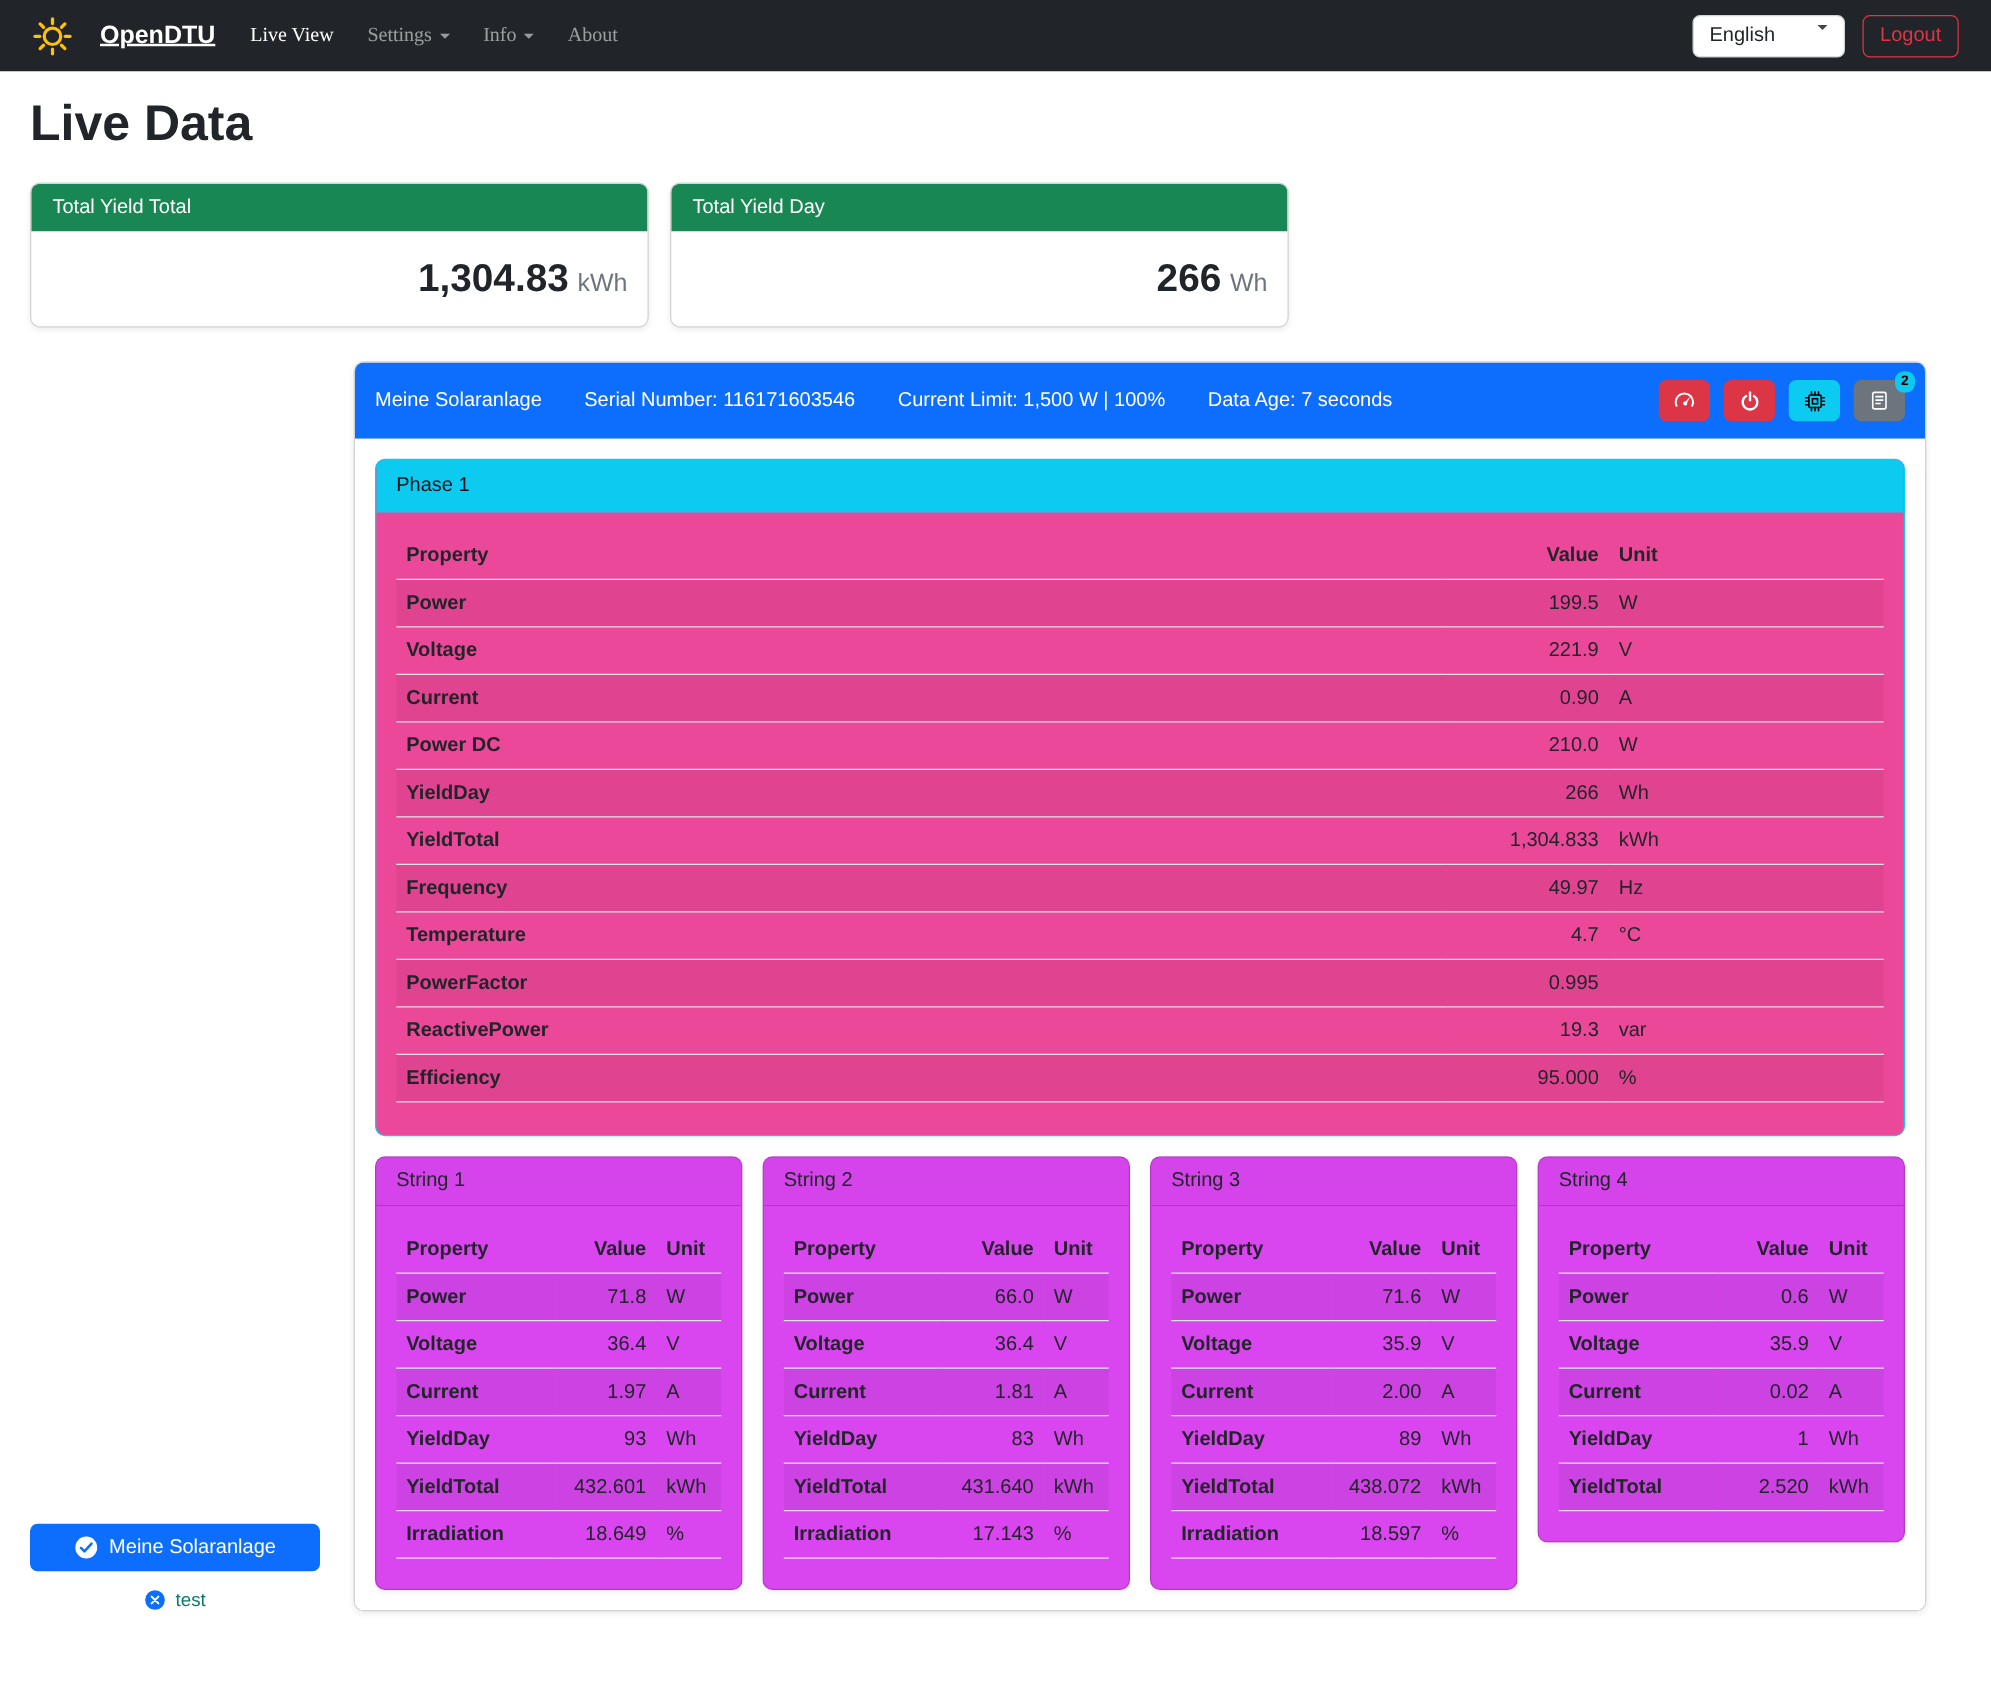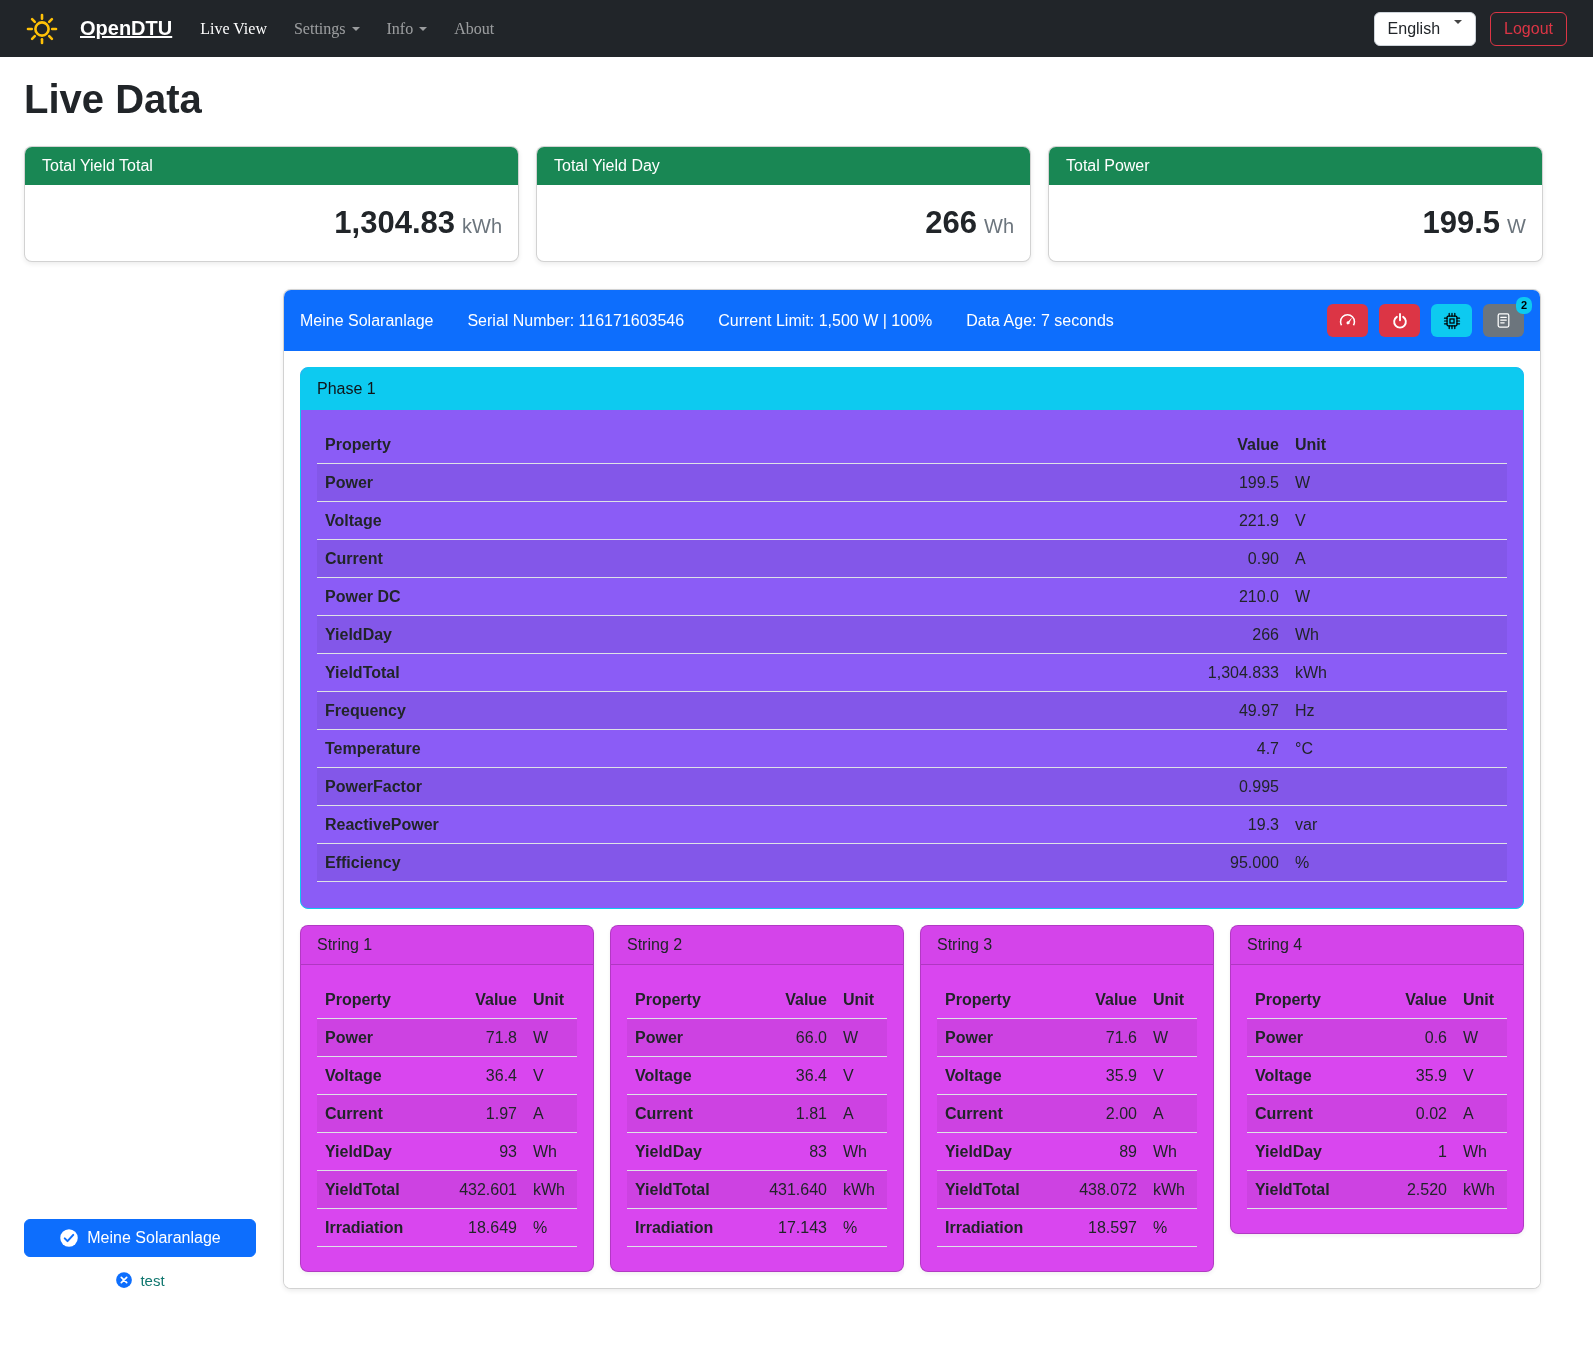--- a/index.html
+++ b/index.html
@@ -11,21 +11,21 @@
   }
   [data-interactable="true"] { cursor: pointer; }
 
   
   .navbar { height: 57px; background: #212529; display: flex; align-items: center; padding: 0 26px; }
   .brand { display: flex; align-items: center; gap: 22px; color: #fff; font-size: 20px; font-weight: 600; margin-right: 28px; text-decoration: underline; }
   .nav-link { color: rgba(255,255,255,.55); font-size: 16px; margin-right: 27px; display: flex; align-items: center; text-decoration: none; font-family: Liberation Serif, serif; }
   .nav-link.active { color: #fff; }
   .caret { display: inline-block; margin-left: 6px; border-top: 4px solid currentColor; border-left: 4px solid transparent; border-right: 4px solid transparent; }
   .nav-right { margin-left: auto; display: flex; gap: 14px; align-items: center; }
-  .lang-select { background: #fff; border: 1px solid #ced4da; border-radius: 6px; padding: 7px 13px; font-size: 16px; color: #212529; display: flex; align-items: flex-start; gap: 8px; }
+  .lang-select { background: #fff; border: 1px solid #ced4da; border-radius: 6px; padding: 7px 13px; font-size: 16px; color: #212529; display: flex; align-items: flex-start; gap: 28px; }
   .lang-select .caret { border-top-color: #444; }
   .logout-btn { background: transparent; border: 1px solid #dc3545; color: #dc3545; border-radius: 6px; padding: 7px 13px; font-size: 16px; font-family: inherit; }
 
   
   h1 { font-size: 40px; font-weight: 700; margin: 20px 24px 24px; color: #212529; }
 
   
   .summary-row { display: grid; grid-template-columns: repeat(3, 1fr); gap: 17px; margin: 0 50px 27px 24px; }
   .card { background: #fff; border: 1px solid rgba(0,0,0,.175); border-radius: 8px; box-shadow: 0 2px 5px rgba(0,0,0,.08); overflow: hidden; }
   .summary-card .card-header { background: #198754; color: #fff; padding: 10px 17px; font-size: 16px; }
@@ -45,21 +45,21 @@
   .hdr-item { margin-right: 34px; white-space: nowrap; }
   .btn-group { margin-left: auto; display: flex; gap: 11px; }
   .icon-btn { width: 41px; height: 33px; border: none; border-radius: 6px; display: flex; align-items: center; justify-content: center; position: relative; padding: 0; }
   .btn-danger { background: #dc3545; }
   .btn-info { background: #0dcaf0; }
   .btn-secondary { background: #6c757d; }
   .badge { position: absolute; top: -7px; right: -8px; background: #0dcaf0; color: #000; font-size: 11px; font-weight: 700; padding: 3px 5px; border-radius: 7px; line-height: 1; }
   .main-body { padding: 16px; background: #fff; }
 
   
-  .phase-card { border: 1px solid #0dcaf0; border-radius: 8px; margin-bottom: 16px; overflow: hidden; background: #8b5cf6; }
+  .phase-card { border: 1px solid #0dcaf0; border-radius: 8px; margin-bottom: 16px; overflow: hidden; background: #ec4899; }
   .phase-header { background: #0dcaf0; color: #101418; padding: 12px 16px; font-size: 16px; }
   .phase-body { padding: 16px 16px 26px; }
 
   
   table { width: 100%; border-collapse: collapse; font-size: 16px; color: #212529; table-layout: fixed; }
   th, td { padding: 9.5px 8px; border-bottom: 1px solid #dee2e6; text-align: left; vertical-align: middle; overflow: hidden; }
   thead th { font-weight: 700; }
   tbody th.prop { font-weight: 700; }
   .val { text-align: right; }
   tbody tr:nth-child(odd) { background: rgba(0,0,0,.05); }
@@ -119,26 +119,20 @@
   <div class="card summary-card" data-interactable="false">
     <div class="card-header" data-interactable="false">Total Yield Total</div>
     <div class="summary-body" data-interactable="false">
       <span class="summary-value" data-interactable="false">1,304.83</span><span class="summary-unit" data-interactable="false">kWh</span>
     </div>
   </div>
   <div class="card summary-card" data-interactable="false">
     <div class="card-header" data-interactable="false">Total Yield Day</div>
     <div class="summary-body" data-interactable="false">
       <span class="summary-value" data-interactable="false">266</span><span class="summary-unit" data-interactable="false">Wh</span>
-    </div>
-  </div>
-  <div class="card summary-card" data-interactable="false">
-    <div class="card-header" data-interactable="false">Total Power</div>
-    <div class="summary-body" data-interactable="false">
-      <span class="summary-value" data-interactable="false">199.5</span><span class="summary-unit" data-interactable="false">W</span>
     </div>
   </div>
 </div>
 
 <div class="content-row" data-interactable="false">
 
   <div class="sidebar" data-interactable="false">
     <button class="inverter-select-btn" data-interactable="true">
       <svg data-interactable="false" width="20" height="20" viewBox="0 0 16 16">
         <circle cx="8" cy="8" r="7" fill="#fff"></circle>

